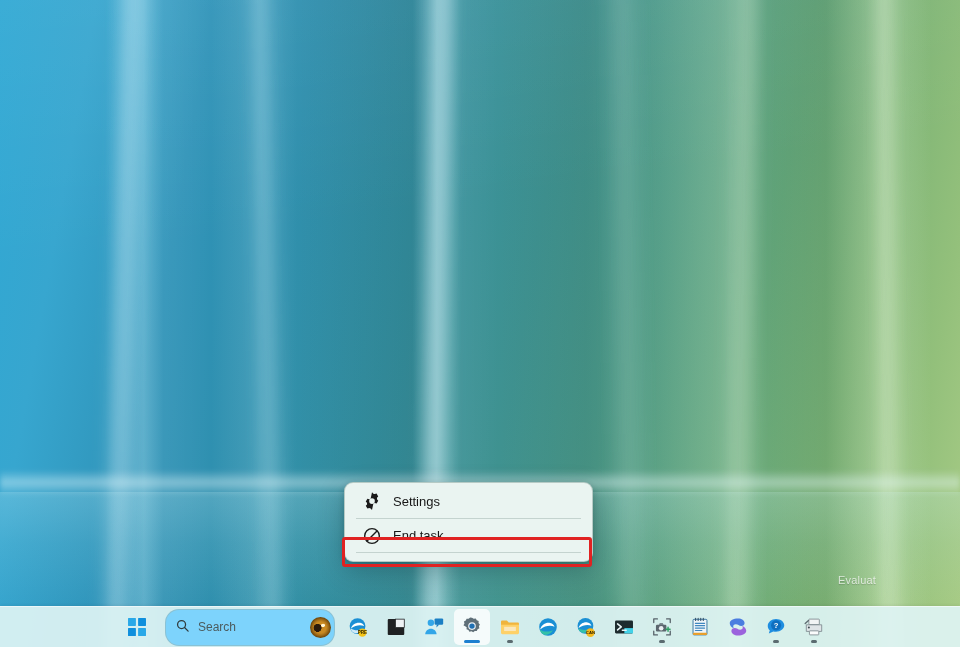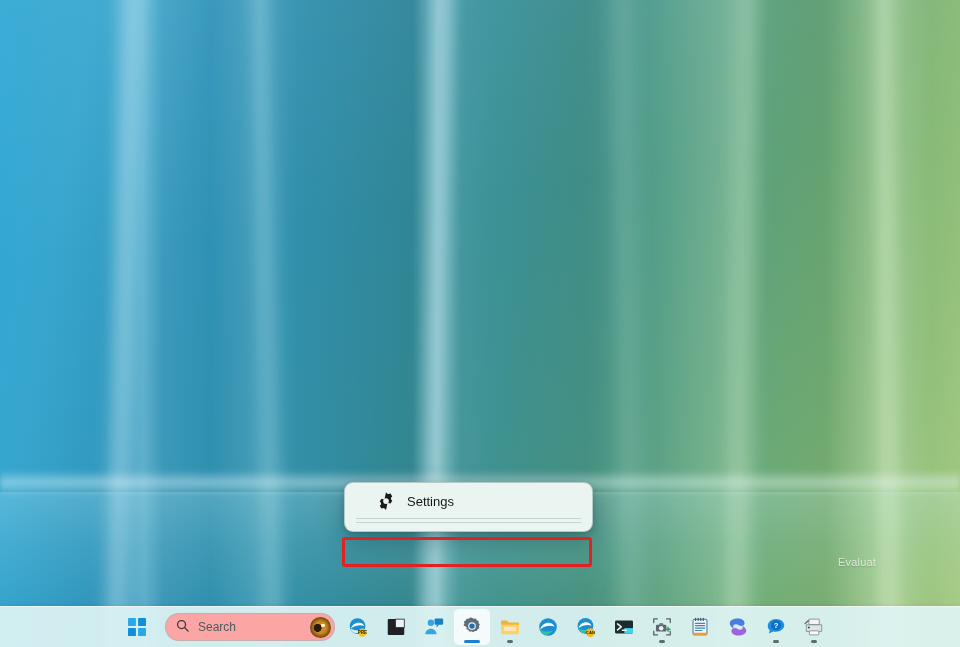--- a/index.html
+++ b/index.html
@@ -94,21 +94,21 @@
     background: linear-gradient(180deg,
       rgba(210,245,250,0.22) 0%,
       rgba(190,235,240,0.10) 45%,
       rgba(255,255,255,0.00) 100%);
   }
 
   
   #eval-watermark {
     position: absolute;
     right: 2px;
-    top: 556px;
+    top: 574px;
     width: 120px;
     color: rgba(255,255,255,0.72);
     font-size: 11px;
     letter-spacing: 0.2px;
     white-space: nowrap;
     text-shadow: 0 1px 1px rgba(0,0,0,0.18);
     overflow: hidden;
   }
 
   
@@ -121,21 +121,21 @@
     background: #eaf4f1;
     border: 1px solid rgba(120,150,145,0.45);
     border-radius: 9px;
     box-shadow: 0 9px 26px rgba(0,40,45,0.30), 0 2px 6px rgba(0,30,35,0.18);
   }
   .menu-item {
     position: relative;
     display: flex;
     align-items: center;
     height: 27px;
-    padding: 0 10px 0 30px;
+    padding: 0 10px 0 16px;
     cursor: default;
   }
   .menu-item .mi-icon {
     width: 22px;
     min-width: 22px;
     display: flex;
     align-items: center;
     justify-content: center;
     color: #1b1b1b;
   }
@@ -196,25 +196,25 @@
     background: #5b6b70;
   }
   .tb-ind.dot { width: 6px; }
   .tb-ind.bar { width: 16px; background: #1d7fd0; }
 
   
   #search-box {
     display: flex;
     align-items: center;
     width: 170px;
-    height: 28px;
+    height: 37px;
     margin-left: 9px;
     margin-right: 4px;
     padding-left: 9px;
-    background: #fca5a5;
+    background: #7dd3fc;
     border: 1px solid rgba(150,180,180,0.55);
     border-radius: 14px;
     cursor: text;
   }
   #search-placeholder {
     margin-left: 8px;
     font-size: 12px;
     color: #4c5b5e;
     flex: 1;
   }
@@ -258,20 +258,29 @@
           <path d="M12 2.4l1.5 1.5c.5.1 1 .3 1.5.5l2-.6 1.8 3.1-1.4 1.5c.1.5.1 1 0 1.6l1.4 1.5-1.8 3.1-2-.6c-.5.2-1 .4-1.5.5L12 21.6l-1.5-1.5c-.5-.1-1-.3-1.5-.5l-2 .6-1.8-3.1 1.4-1.5a6 6 0 010-1.6L5.2 12.5 7 9.4l2 .6c.5-.2 1-.4 1.5-.5L12 2.4z" transform="translate(0,-1)"></path>
           <circle cx="12" cy="11" r="3.1" fill="#eaf4f1"></circle>
         </svg>
       </span>
       <span class="mi-label">Settings</span>
     </div>
 
 
     <div class="menu-sep"></div>
 
+    <div class="menu-item">
+      <span class="mi-icon">
+        <svg class="ico" viewBox="0 0 24 24" fill="none" stroke="currentColor" stroke-width="1.5" aria-hidden="true">
+          <circle cx="12" cy="12" r="8"></circle>
+          <path d="M6.3 17.7L17.7 6.3"></path>
+        </svg>
+      </span>
+      <span class="mi-label">End task</span>
+    </div>
 
     <div class="menu-sep"></div>
 
   </div>
 
   <div id="end-task-highlight"></div>
 
   <div id="taskbar">
     <div id="taskbar-left">
 

